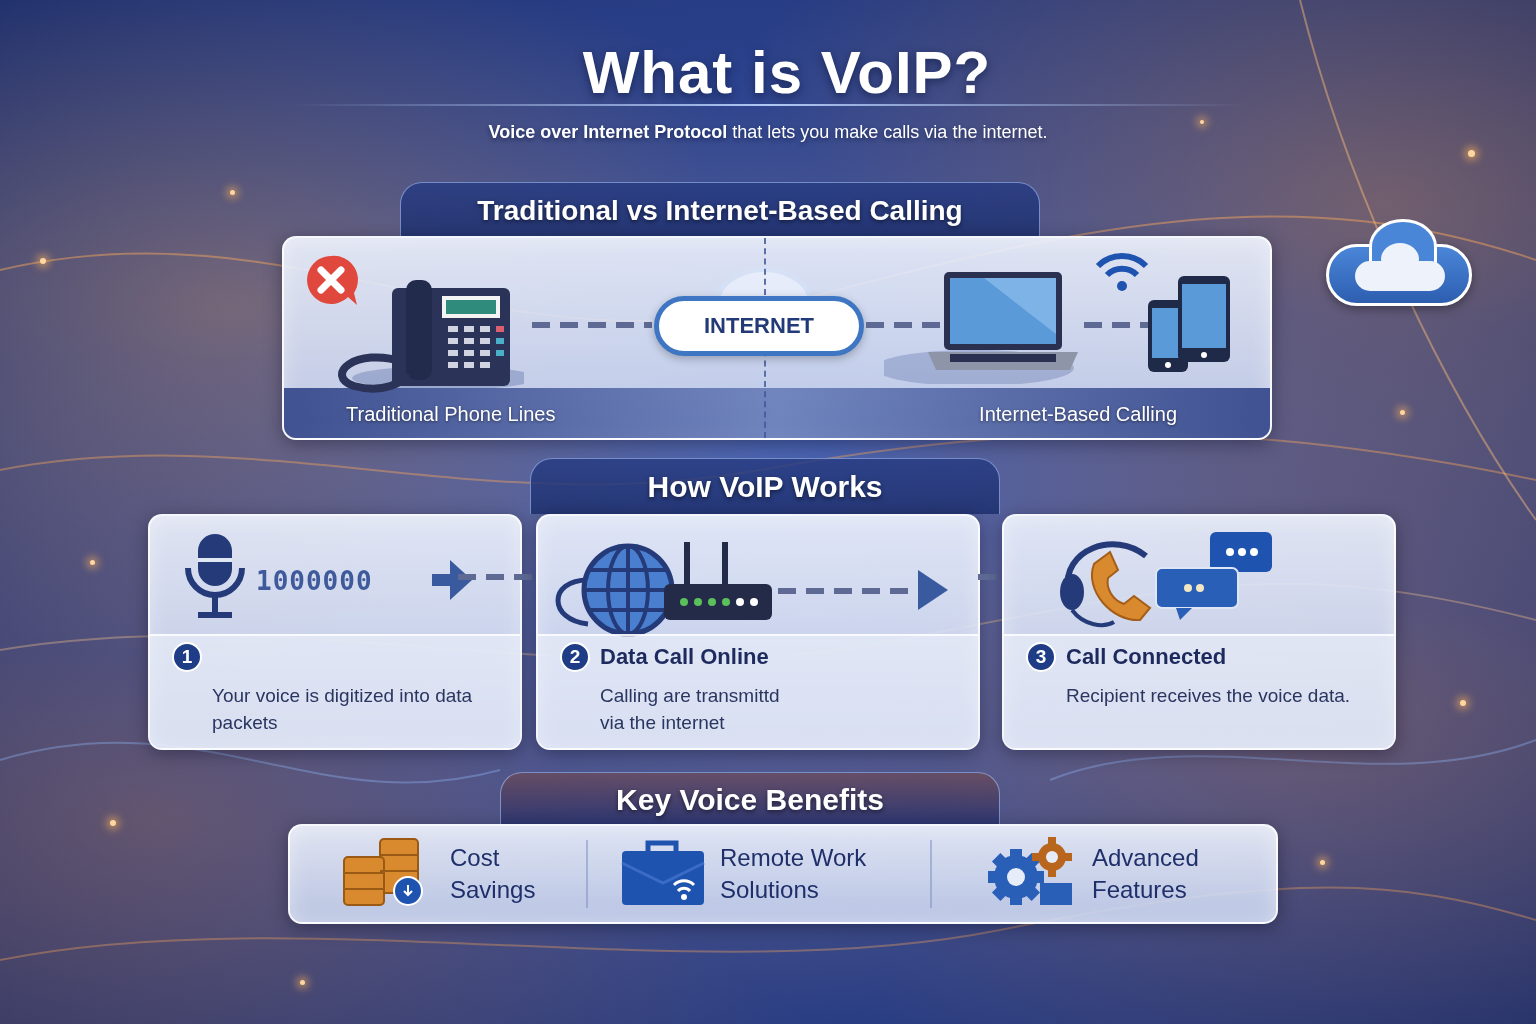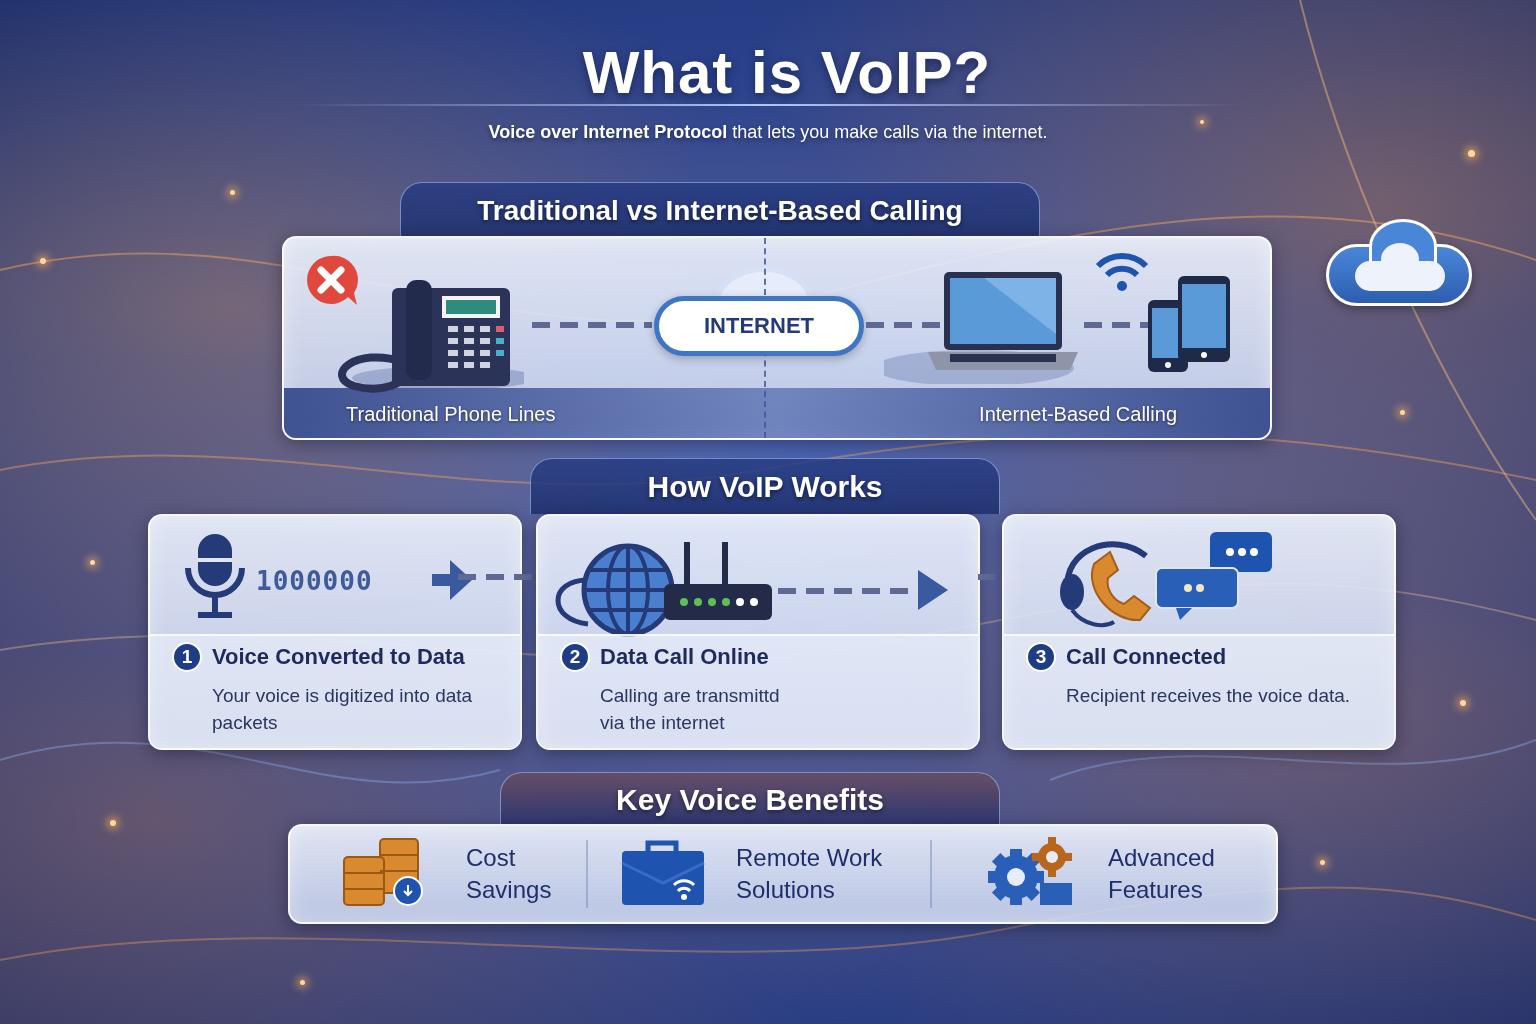--- a/index.html
+++ b/index.html
@@ -88,21 +88,21 @@
   .step-title { position: absolute; top: 126px; left: 22px; display: flex; align-items: center; gap: 10px;
     color: #1c2a5e; font-size: 22px; font-weight: 700; }
   .num {
     width: 30px; height: 30px; border-radius: 50%; background: #1f3d86; color: #fff;
     font-size: 19px; font-weight: 700; display: flex; align-items: center; justify-content: center;
     border: 2px solid #fff;
   }
   .step-desc { position: absolute; top: 166px; left: 62px; right: 20px; color: #2a3660; font-size: 19px; line-height: 27px; }
 
   .benefits { left: 288px; top: 824px; width: 990px; height: 100px; }
-  .benefit { position: absolute; top: 0; height: 100%; display: flex; align-items: center; gap: 30px; }
+  .benefit { position: absolute; top: 0; height: 100%; display: flex; align-items: center; gap: 14px; }
   .benefit-label { color: #1f2f6a; font-size: 24px; line-height: 32px; }
   .bsep { position: absolute; top: 14px; bottom: 14px; width: 2px; background: rgba(120,140,190,0.5); }
 
   .side-cloud {
     position: absolute; left: 1326px; top: 244px; width: 146px; height: 62px;
     background: linear-gradient(180deg, #4a86d8, #2d5eb0); border: 3px solid #fff;
     border-radius: 34px; box-shadow: 0 3px 10px rgba(0,0,0,0.35);
   }
   .side-cloud::before {
     content: ""; position: absolute; left: 40px; top: -28px; width: 62px; height: 52px;
@@ -245,21 +245,20 @@
   </span>
   <span style="position:absolute;left:106px;top:50px;font-family:'DejaVu Sans Mono',monospace;font-weight:700;font-size:26px;color:#3e5a9a;letter-spacing:1px">1000000</span>
   <span style="position:absolute;left:282px;top:42px">
     <svg width="40" height="44" viewBox="0 0 40 44">
         <path d="M0 16h18V2l22 20-22 20V28H0z" fill="#3a5aa0"></path>
       </svg>
   </span>
   <div class="step-lower"></div>
   <div class="step-title">
       <span class="num">1</span>
-      <span>Voice Converted to Data</span>
     </div>
   <div class="step-desc">Your voice is digitized into data packets</div>
 </div>
 <div class="dash" style="left:458px;top:574px;width:80px"></div>
 
 <div class="panel steps-card step2">
   <span style="position:absolute;left:10px;top:24px">
     <svg width="130" height="100" viewBox="0 0 130 100">
         <path d="M40 40 C0 40 0 80 40 84" stroke="#253a78" stroke-width="5" fill="none"></path>
         <circle cx="80" cy="50" r="44" fill="#4a7fd0" stroke="#253a78" stroke-width="5"></circle>

